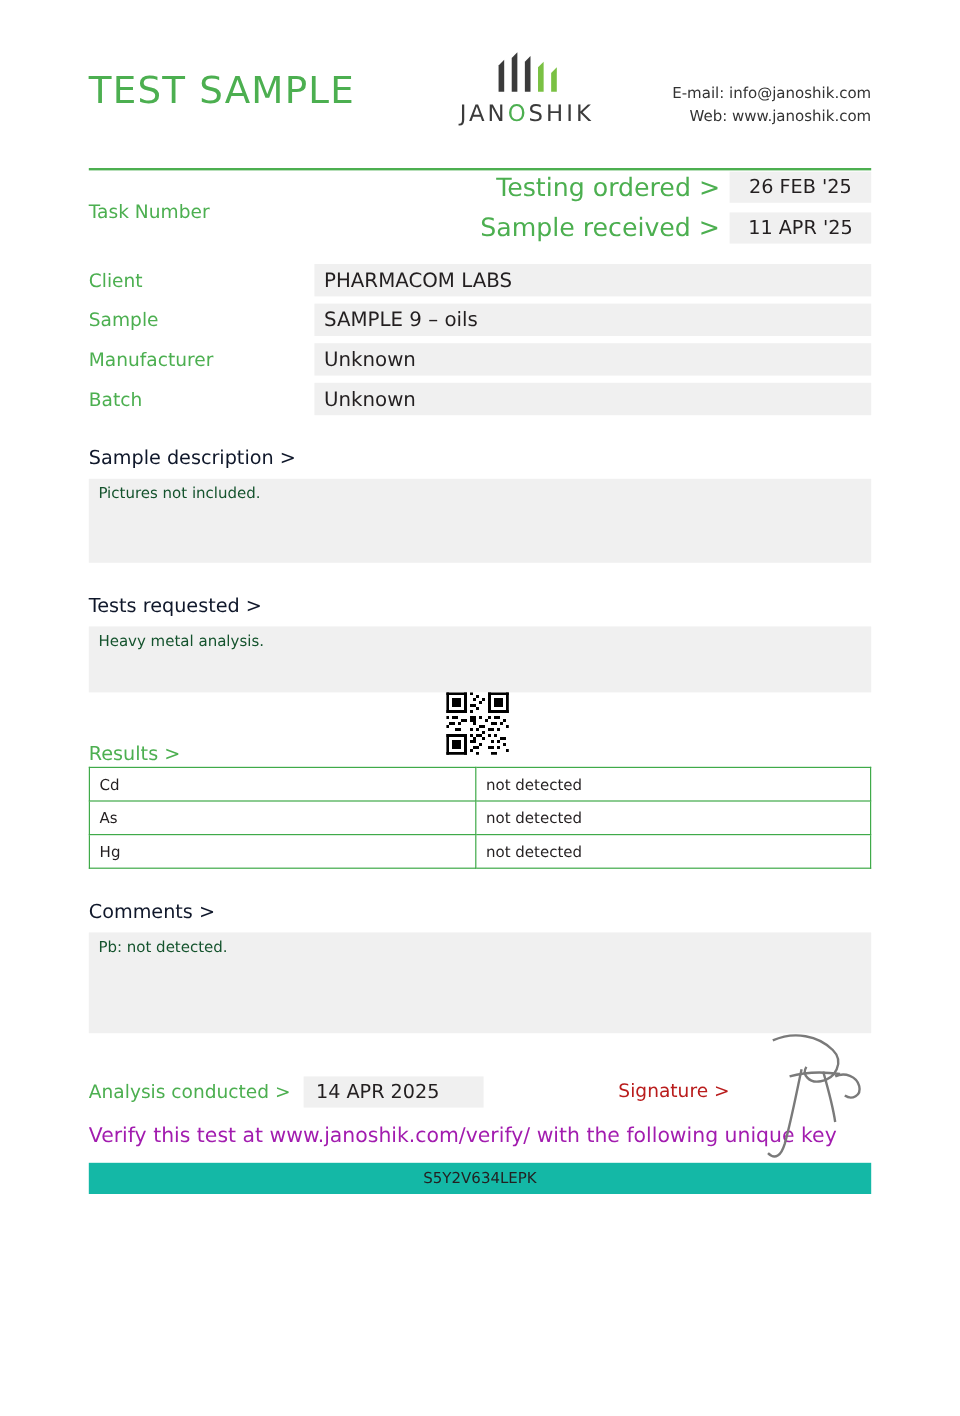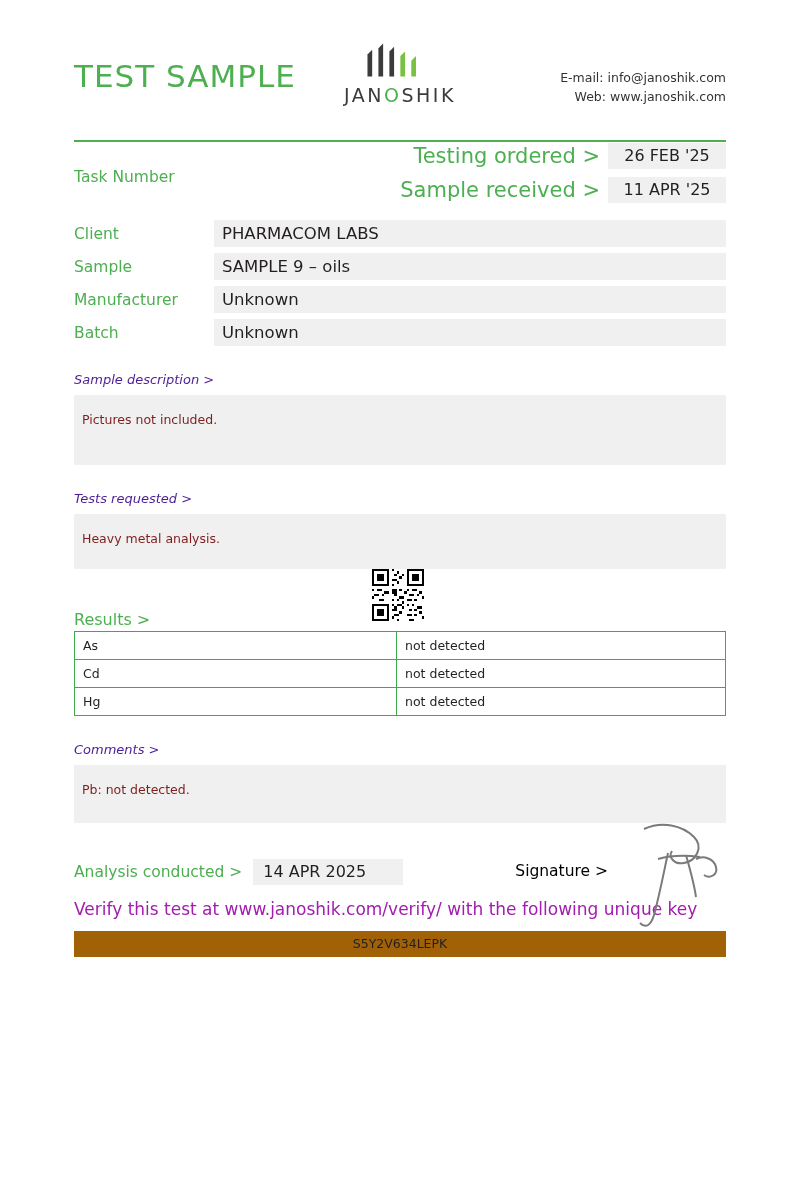--- a/index.html
+++ b/index.html
@@ -31,20 +31,21 @@
     font-size: 31px;
     letter-spacing: 1px;
     color: #4caf50;
     font-weight: 400;
     font-family: "DejaVu Sans", sans-serif;
   }
   .logo {
     position: absolute;
     left: 270px; top: 0;
     width: 190px; height: 80px;
+    text-align: center;
   }
   .logo-mark {
     height: 36px;
     margin-bottom: 2px;
   }
   .logo-text {
     font-size: 19px;
     letter-spacing: 2.5px;
     color: #3b3b3b;
     font-weight: 500;
@@ -110,52 +111,52 @@
   }
   
   .info {
     margin-top: 30px;
   }
   .info-row {
     display: flex;
     height: 27px;
     margin-bottom: 6px;
     align-items: center;
+    gap: 48px;
   }
   .info-label {
     width: 140px;
     color: #4caf50;
     font-size: 15.5px;
   }
   .info-value {
     flex: 1;
     background: #f0f0f0;
     height: 27px;
     line-height: 27px;
     padding-left: 8px;
     font-size: 16.5px;
   }
   
   .section-title {
-    color: #4c1d95;
-    font-size: 13px;
+    color: #0f172a;
+    font-size: 16px;
     margin-top: 26px;
     margin-bottom: 8px;
-    font-style: italic;
   }
   .section-box {
     background: #f0f0f0;
-    padding: 16px 8px;
+    padding: 3px 8px;
     font-size: 12.5px;
     line-height: 18px;
-    color: #7f1d1d;
+    color: #14532d;
   }
   .box-desc { height: 70px; }
   .box-tests { height: 55px; }
-  .box-comments { height: 58px; }
+  .box-comments { height: 84px; }
   
   .results-head {
     position: relative;
     height: 40px;
     margin-top: 22px;
   }
   .results-title {
     color: #4caf50;
     font-size: 16px;
     position: absolute;
@@ -198,37 +199,37 @@
     height: 26px;
     line-height: 26px;
     padding: 0 10px;
     font-size: 16px;
     margin-left: 6px;
     min-width: 150px;
   }
   .sig-label {
     position: absolute;
     right: 118px; top: 3px;
-    color: #000000;
+    color: #b91c1c;
     font-size: 15.5px;
     margin-left: 15px;
   }
   .signature {
     position: absolute;
     right: -8px; top: -48px;
     width: 110px; height: 120px;
   }
   
   .verify {
     color: #a21caf;
     font-size: 17px;
   }
   .key {
     margin-top: 12px;
-    background: #a16207;
+    background: #14b8a6;
     height: 26px;
     line-height: 26px;
     text-align: center;
     font-size: 12.5px;
     color: #231f20;
   }
 </style>
 </head>
 <body>
 
@@ -370,25 +371,25 @@
           <rect x="17" y="18" width="1" height="1"></rect>
         <rect x="20" y="19" width="1" height="1"></rect>
           <rect x="15" y="20" width="2" height="1"></rect>
       </g>
     </svg>
   </div>
 
   <table class="results">
     <tbody>
       <tr>
-        <td class="analyte">As</td>
+        <td class="analyte">Cd</td>
         <td>not detected</td>
       </tr>
       <tr>
-        <td class="analyte">Cd</td>
+        <td class="analyte">As</td>
         <td>not detected</td>
       </tr>
       <tr>
         <td class="analyte">Hg</td>
         <td>not detected</td>
       </tr>
     </tbody>
   </table>
 
   <div class="section-title">Comments &gt;</div>

